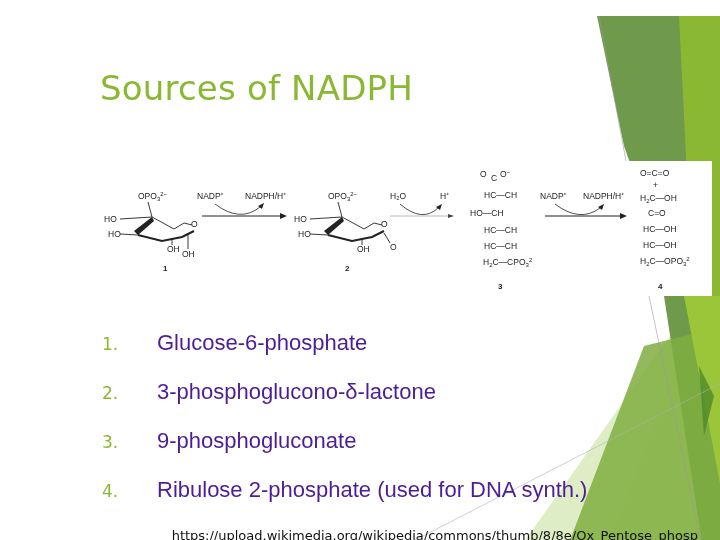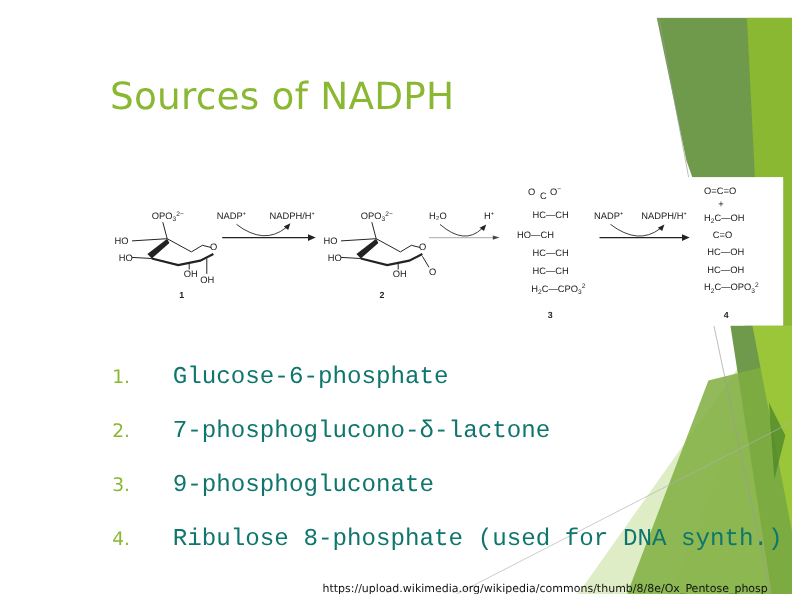--- a/index.html
+++ b/index.html
@@ -9,22 +9,22 @@
   .deco { position:absolute; left:0; top:0; width:720px; height:540px; pointer-events:none; }
   .title { position:absolute; left:56px; top:52px; font-size:34px; color:#8ab833;
            font-family:"DejaVu Sans", sans-serif; letter-spacing:0.2px; white-space:nowrap; }
   .diagram { position:absolute; left:56px; top:145px; width:612px; height:135px; background:#fff; }
   .diagram svg { width:612px; height:135px; display:block; }
   .chem { font-family:"Liberation Sans", sans-serif; font-size:8.5px; fill:#222; }
   .chemnum { font-family:"Liberation Sans", sans-serif; font-size:8px; fill:#222; font-weight:bold; }
   .list { position:absolute; left:58px; top:314px; margin:0; padding:0; list-style:none; }
   .list li { display:flex; align-items:baseline; height:49px; }
   .num { width:55px; font-size:17px; color:#8ab833; font-family:"DejaVu Sans", sans-serif; }
-  .txt { font-size:22px; color:#0f766e; font-family:Liberation Mono, monospace; white-space:nowrap; }
-  .source { position:absolute; right:66px; top:515px; font-size:10px; line-height:10px;
+  .txt { font-size:22px; color:#4c1d95; font-family:Liberation Sans, sans-serif; white-space:nowrap; }
+  .source { position:absolute; right:66px; top:515px; font-size:13px; line-height:10px;
             color:#111; font-family:"DejaVu Sans", sans-serif; }
 </style>
 </head>
 <body>
 
 <div class="slide">
 
   <svg class="deco" viewBox="0 0 720 540">
 
     <polygon points="553,0 720,0 720,300 640,300 580,130" fill="#6f9a4b"></polygon>
@@ -133,28 +133,28 @@
     </svg>
   </div>
 
   <ul class="list">
     <li>
       <span class="num">1.</span>
       <span class="txt">Glucose-6-phosphate</span>
     </li>
     <li>
       <span class="num">2.</span>
-      <span class="txt">7-phosphoglucono-δ-lactone</span>
+      <span class="txt">3-phosphoglucono-δ-lactone</span>
     </li>
     <li>
       <span class="num">3.</span>
       <span class="txt">9-phosphogluconate</span>
     </li>
     <li>
       <span class="num">4.</span>
-      <span class="txt">Ribulose 8-phosphate (used for DNA synth.)</span>
+      <span class="txt">Ribulose 2-phosphate (used for DNA synth.)</span>
     </li>
   </ul>
 
   <div class="source">
     <div>https://upload.wikimedia.org/wikipedia/commons/thumb/8/8e/Ox_Pentose_phosp</div>
   </div>
 </div>
 
 </body></html>

